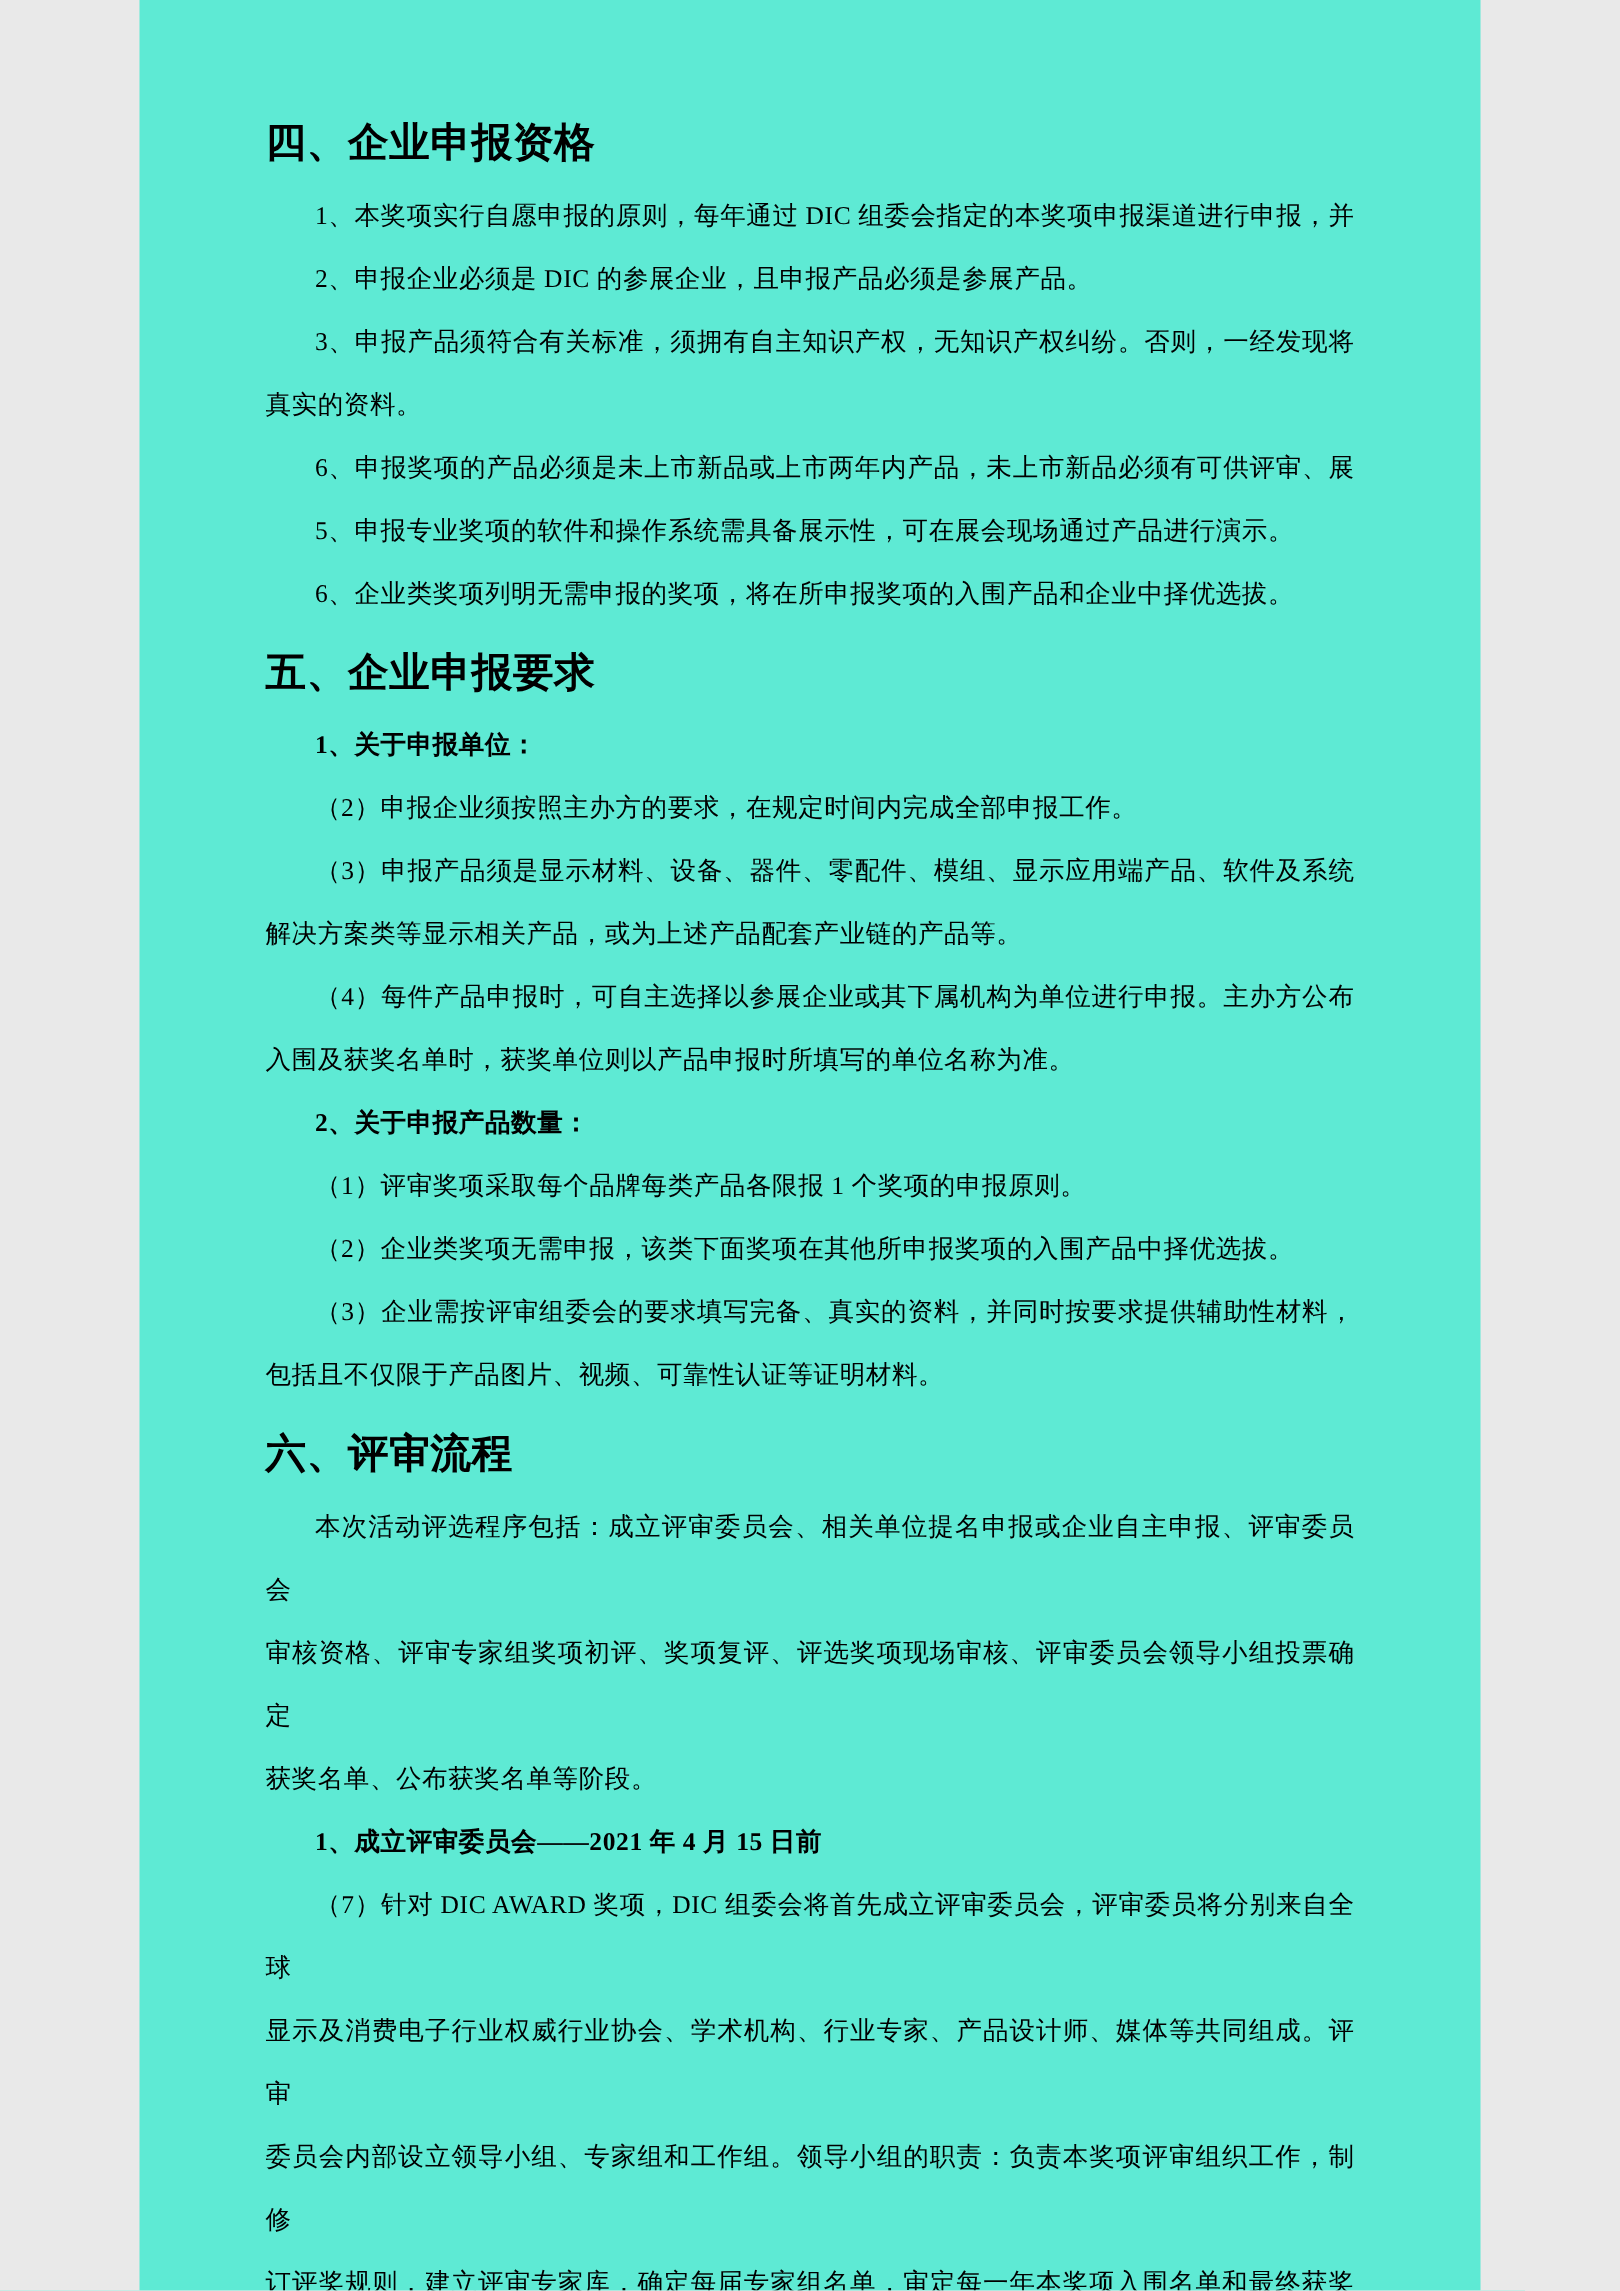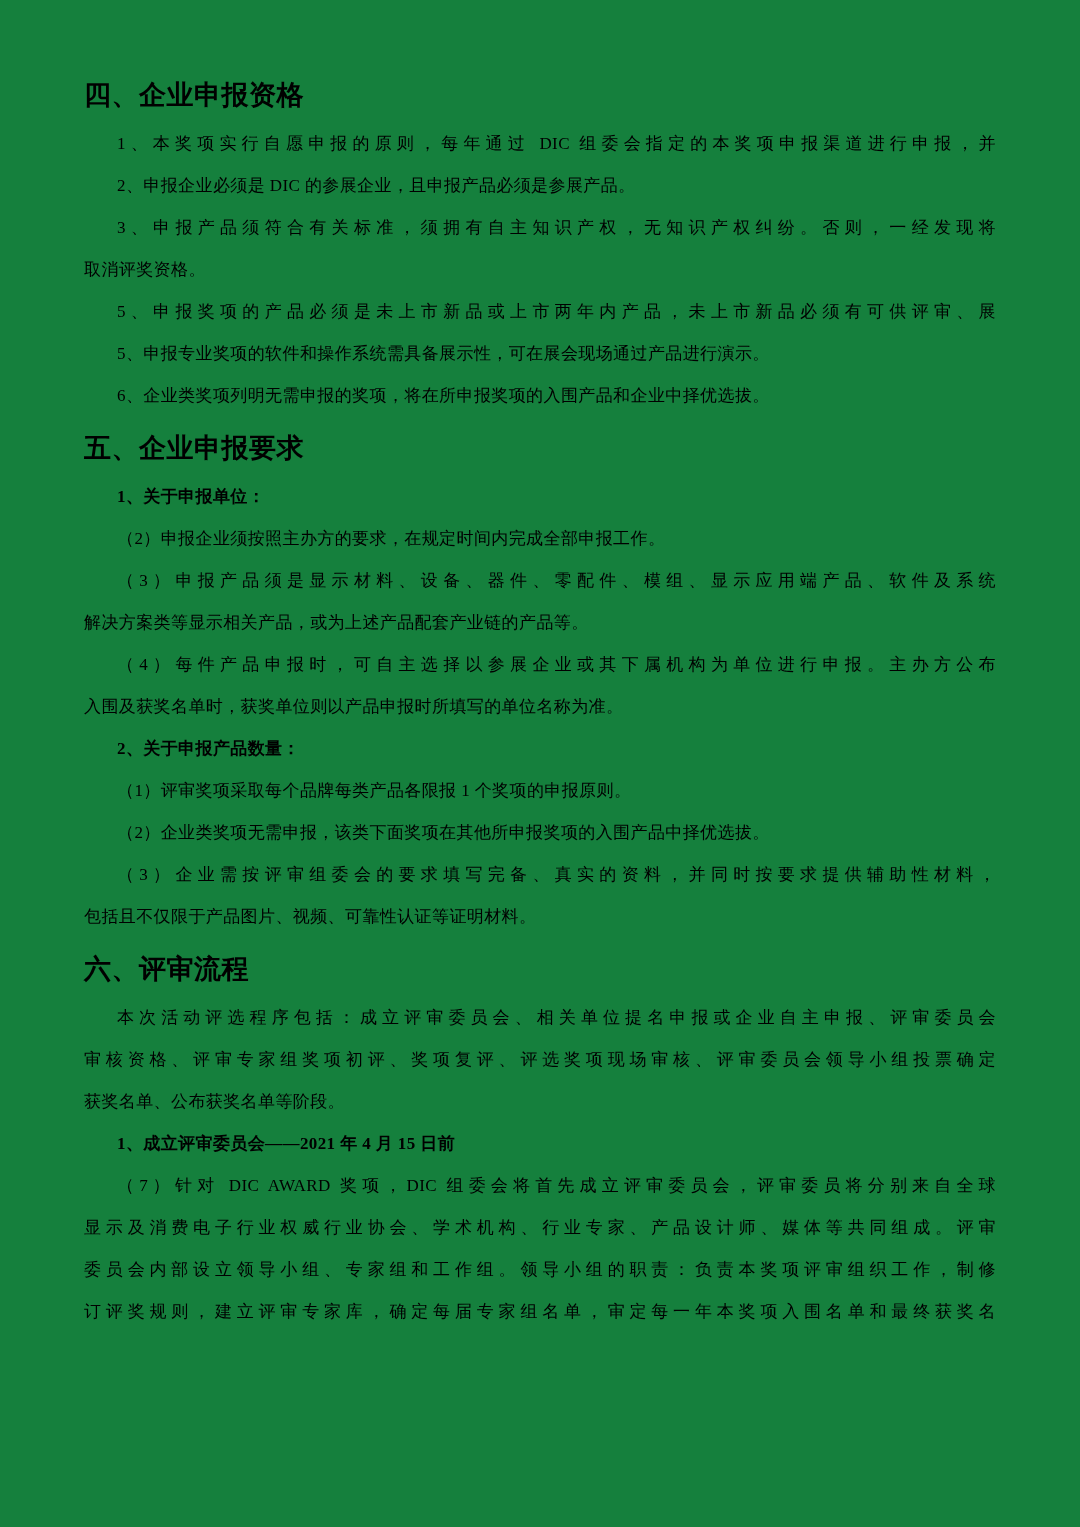--- a/index.html
+++ b/index.html
@@ -1,21 +1,21 @@
 <!DOCTYPE html>
 <html><head>
 <meta charset="utf-8">
 <style>
   html, body { margin: 0; padding: 0; background: #e9e9e9; }
   .page {
     position: relative;
-    width: 1080px;
+    width: 894px;
     height: 1527px;
     margin: 0 auto;
-    background: #15803d;
+    background: #5eead4;
     box-sizing: border-box;
     padding: 76px 84px 12px 84px;
     color: #000000;
     font-family: "Liberation Serif", "DejaVu Serif", serif;
     overflow: hidden;
   }
   h2.sec-heading {
     font-family: "Liberation Sans", "DejaVu Sans", sans-serif;
     font-weight: bold;
     font-size: 27px;
@@ -39,22 +39,22 @@
 <body>
 
 <div class="page">
 
   <div class="section">
     <h2 class="sec-heading">四、企业申报资格</h2>
     <div class="sec-body">
         <div class="doc-line ind fill">1、本奖项实行自愿申报的原则，每年通过 DIC 组委会指定的本奖项申报渠道进行申报，并</div>
         <div class="doc-line ind">2、申报企业必须是 DIC 的参展企业，且申报产品必须是参展产品。</div>
         <div class="doc-line ind fill">3、申报产品须符合有关标准，须拥有自主知识产权，无知识产权纠纷。否则，一经发现将</div>
-        <div class="doc-line">取消评奖资格。</div>
-        <div class="doc-line ind fill">5、申报奖项的产品必须是未上市新品或上市两年内产品，未上市新品必须有可供评审、展</div>
+        <div class="doc-line">真实的资料。</div>
+        <div class="doc-line ind fill">6、申报奖项的产品必须是未上市新品或上市两年内产品，未上市新品必须有可供评审、展</div>
         <div class="doc-line ind">5、申报专业奖项的软件和操作系统需具备展示性，可在展会现场通过产品进行演示。</div>
         <div class="doc-line ind">6、企业类奖项列明无需申报的奖项，将在所申报奖项的入围产品和企业中择优选拔。</div>
       </div>
   </div>
 
   <div class="section">
     <h2 class="sec-heading">五、企业申报要求</h2>
     <div class="sec-body">
         <div class="doc-line ind bold">1、关于申报单位：</div>
         <div class="doc-line ind">（2）申报企业须按照主办方的要求，在规定时间内完成全部申报工作。</div>

